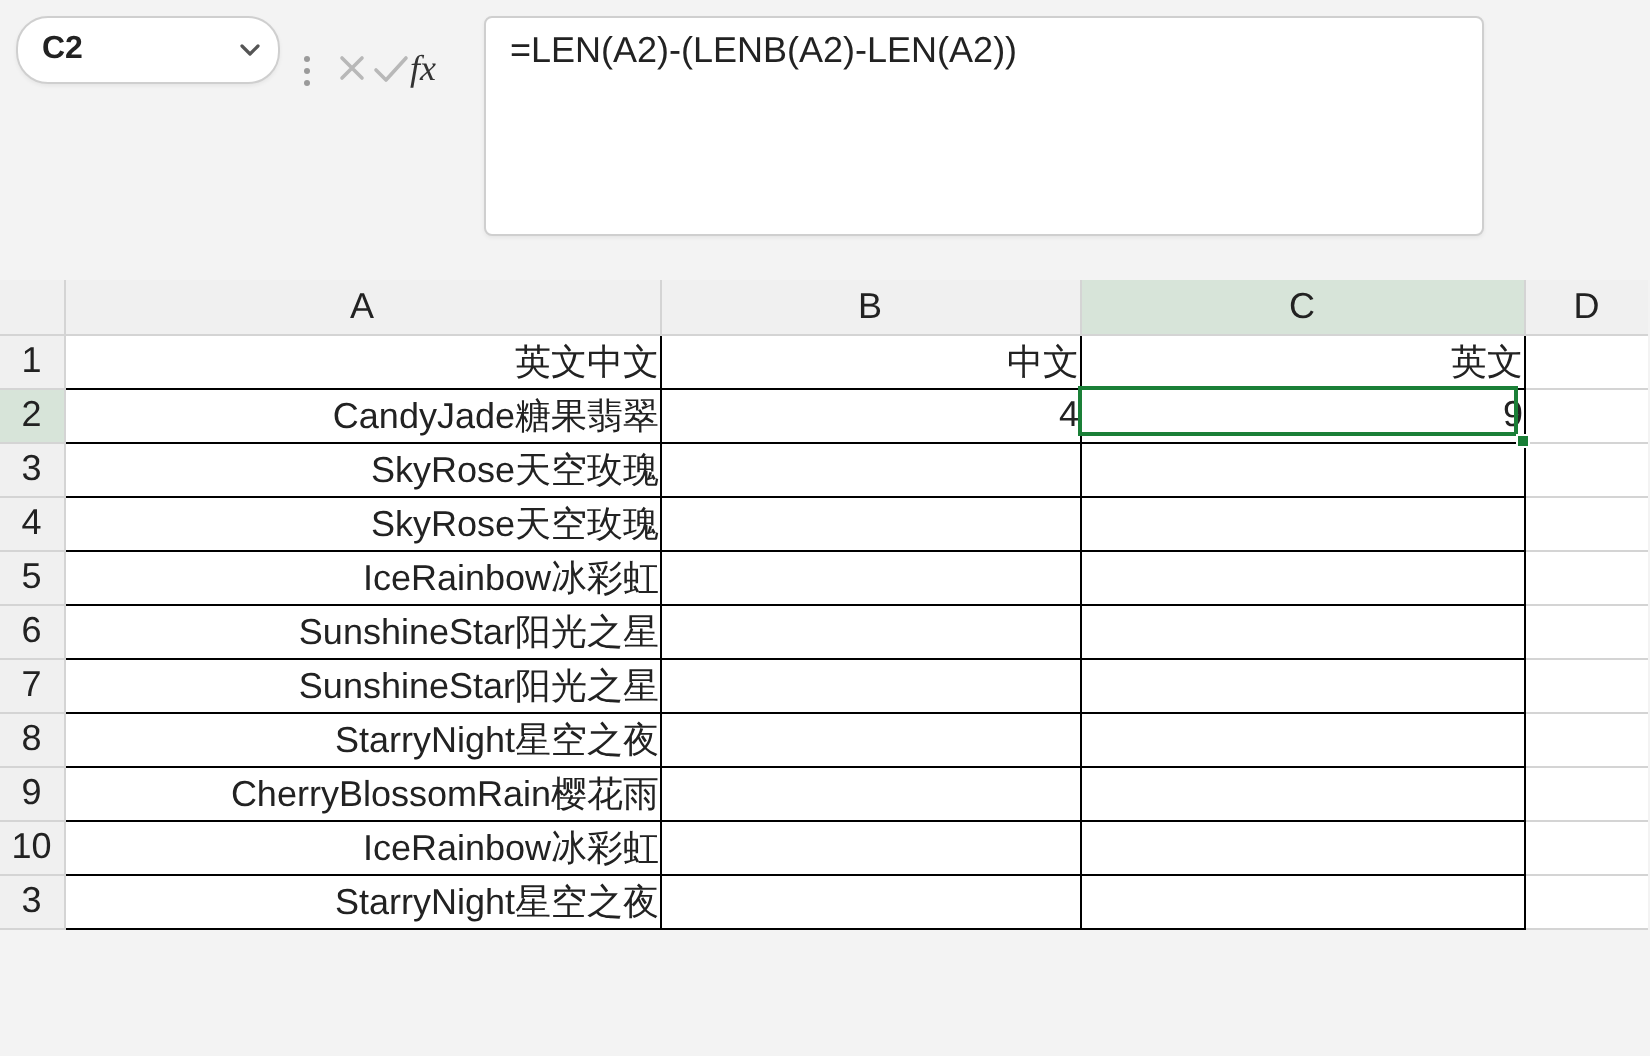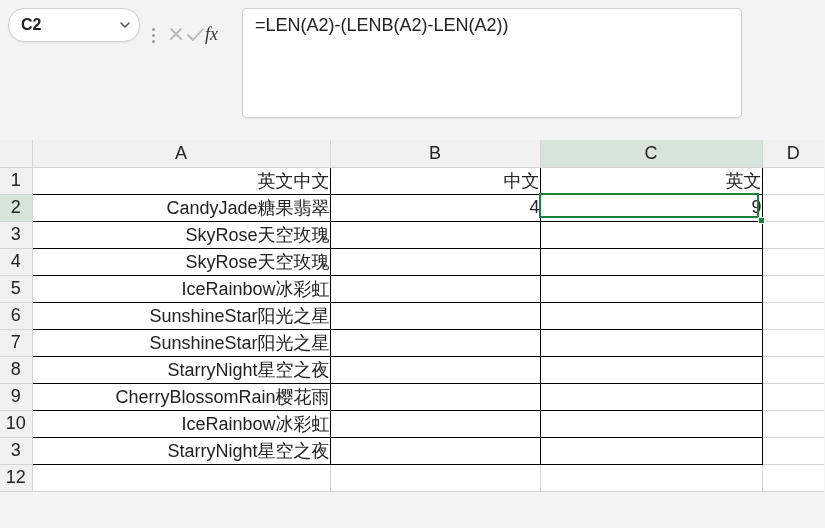--- a/index.html
+++ b/index.html
@@ -262,25 +262,18 @@
     <tr>
       <th class="rowhdr">3</th>
       <td class="cell blk">
             <div class="cell-inner">StarryNight星空之夜</div>
           </td>
       <td class="cell blk"></td>
       <td class="cell blk"></td>
       <td class="cell" style="border-right:none"></td>
     </tr>
 
-    <tr>
-      <th class="rowhdr">12</th>
-      <td class="cell"></td>
-      <td class="cell"></td>
-      <td class="cell"></td>
-      <td class="cell" style="border-right:none"></td>
-    </tr>
   </tbody>
     </table>
 
   <div class="sel-cell" id="sel-rect" style="left: 539px; top: 53px; width: 220px; height: 25px;"></div>
   <div class="sel-handle" id="sel-handle" style="left: 758px; top: 77px;"></div>
 </div>
 
 </body></html>

